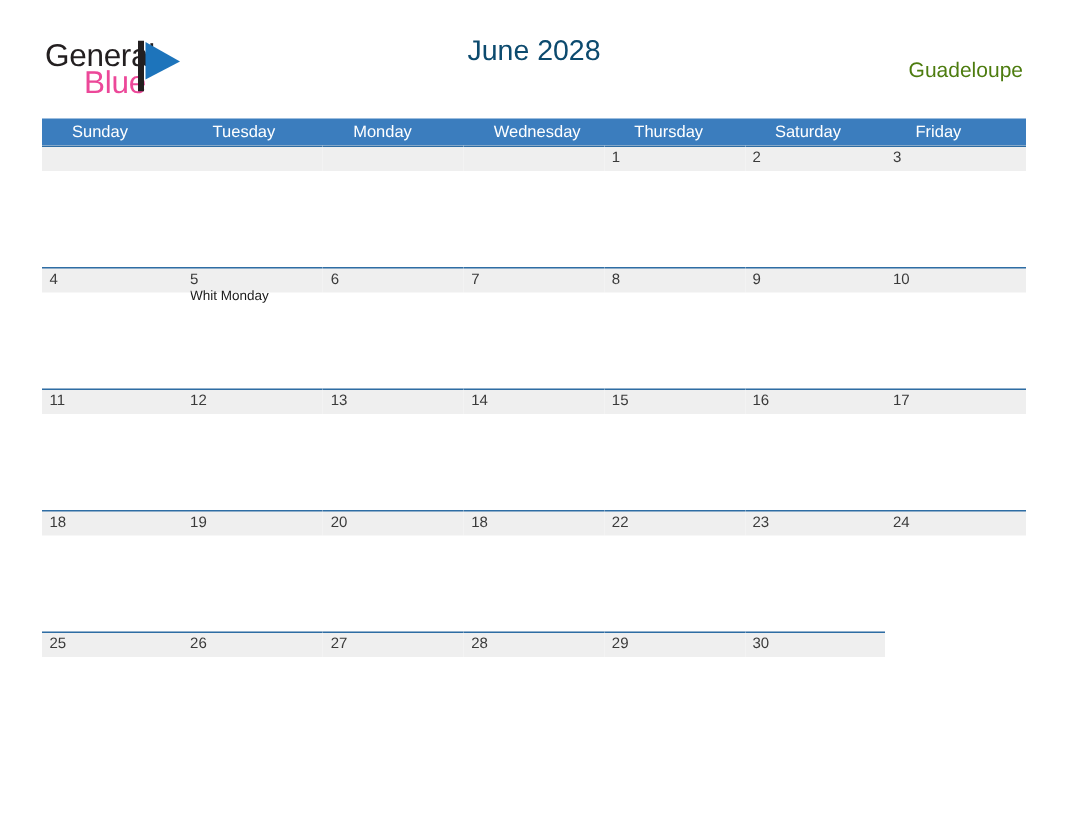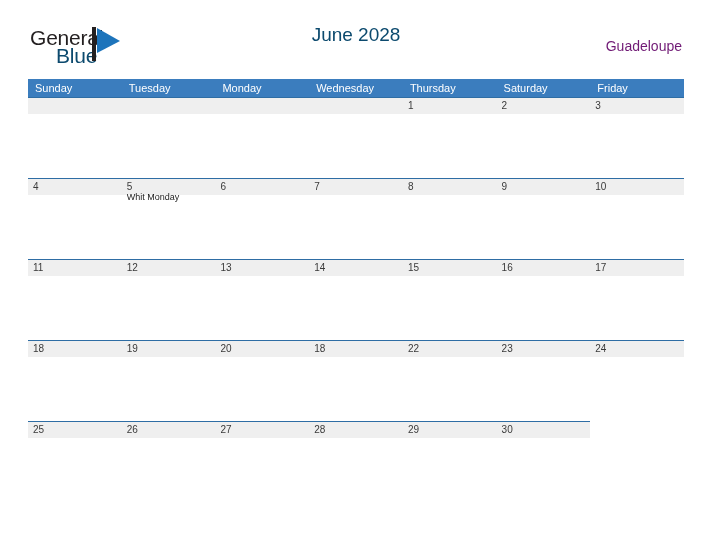--- a/index.html
+++ b/index.html
@@ -46,21 +46,21 @@
     letter-spacing: -0.2px;
     color: #231f20;
     font-family: "Liberation Sans", sans-serif;
   }
   .logo-blue {
     position: absolute;
     left: 26px;
     top: 18px;
     font-size: 21px;
     letter-spacing: -0.2px;
-    color: #0c4a6e;
+    color: #ec4899;
     font-family: "Liberation Sans", sans-serif;
   }
   .logo-flag {
     position: absolute;
     left: 62px;
     top: 1px;
     width: 30px;
     height: 34px;
   }
 
@@ -74,21 +74,21 @@
     font-weight: normal;
     color: #0c4a6e;
     letter-spacing: 0px;
   }
 
   .cal-region {
     position: absolute;
     right: 30px;
     top: 38px;
     font-size: 14px;
-    color: #701a75;
+    color: #4d7c0f;
     text-align: right;
   }
 
   
   .grid {
     position: absolute;
     left: 28px;
     top: 79px;
     width: 656px;
   }
@@ -96,21 +96,21 @@
   .weekday-row {
     display: flex;
     background: #3b7dbe;
     height: 18px;
   }
   .weekday {
     flex: 1 1 0;
     color: #ffffff;
     font-size: 11px;
     line-height: 18px;
-    padding-left: 7px;
+    padding-left: 20px;
     box-sizing: border-box;
     white-space: nowrap;
     overflow: hidden;
   }
 
   .week {
     display: flex;
     height: 81px;
     background: #ffffff;
   }

